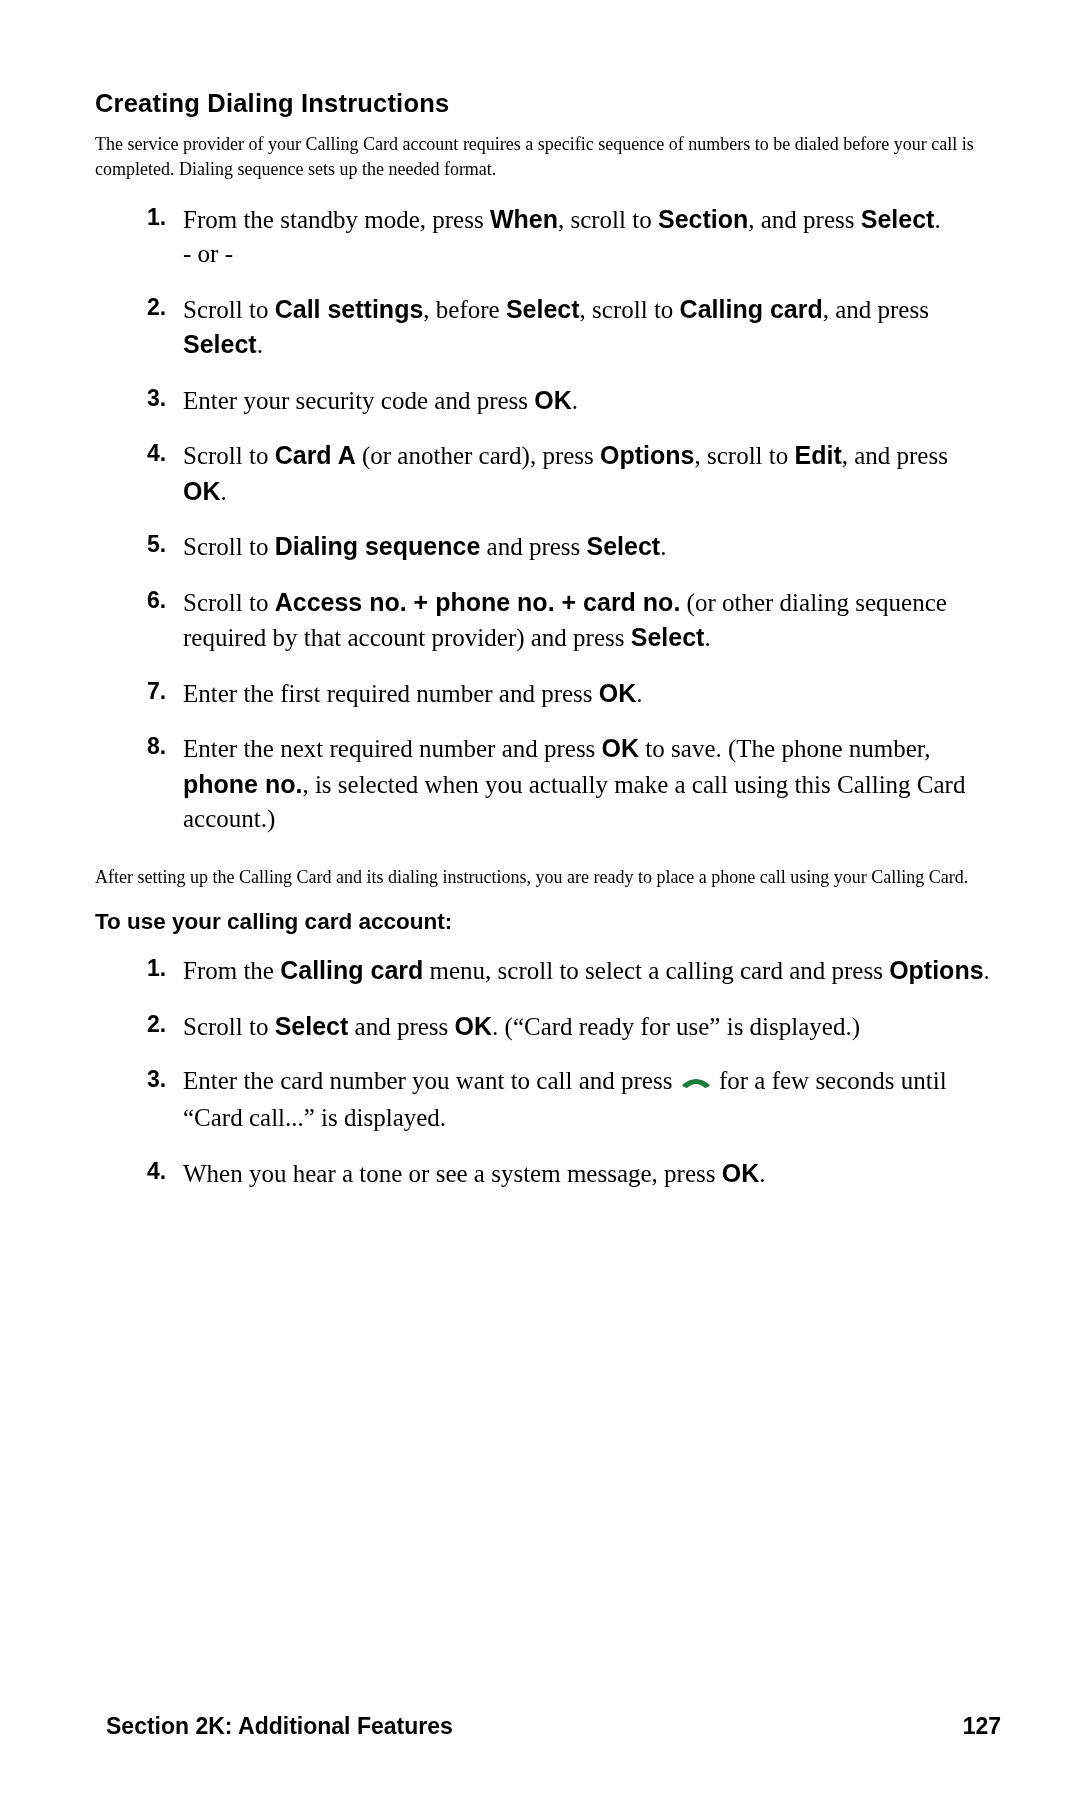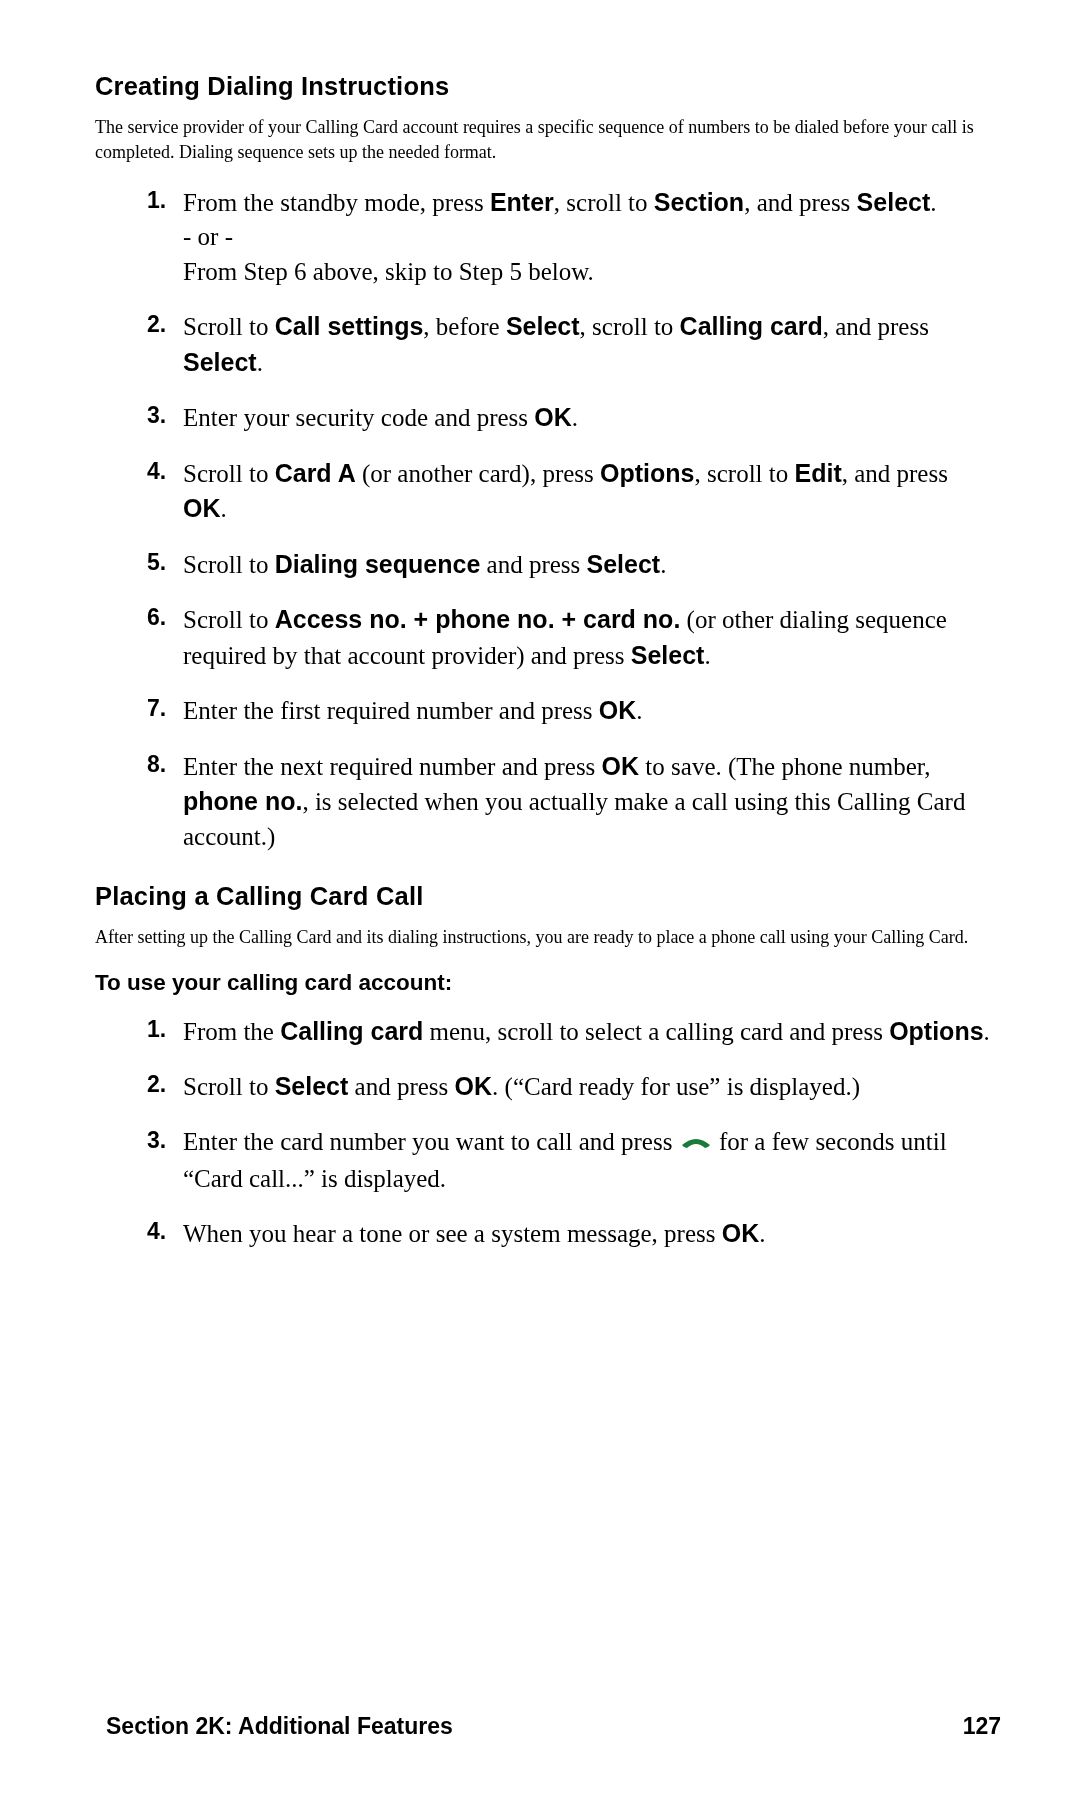--- a/index.html
+++ b/index.html
@@ -7,20 +7,21 @@
   body {
     width: 1080px;
     height: 1800px;
     background: #fff;
     font-family: Georgia, "Times New Roman", serif;
     color: #000;
     position: relative;
   }
   .page {
     padding: 72px 90px 0 95px;
+    margin-top: 17px;
   }
   h3.section-heading {
     font-family: Arial, Helvetica, sans-serif;
     font-weight: bold;
     font-size: 25.5px;
     margin: 0 0 14px 0;
     letter-spacing: 0.2px;
   }
   p.intro {
     font-size: 18px;
@@ -78,23 +79,22 @@
 <body>
 
 <div class="page">
 
   <h3 class="section-heading">Creating Dialing Instructions</h3>
   <p class="intro">The service provider of your Calling Card account requires a specific sequence of numbers to be dialed before your call is completed. Dialing sequence sets up the needed format.</p>
 
   <ol class="steps">
     <li>
       <span class="num">1.</span>
-      <span>From the standby mode, press </span><b class="ui">Enter</b><span>, scroll to </span><b class="ui">Section</b><span>, and press </span><b class="ui">Select</b><span>.</span><br>
+      <span>From the standby mode, press </span><b class="ui">When</b><span>, scroll to </span><b class="ui">Section</b><span>, and press </span><b class="ui">Select</b><span>.</span><br>
       <span>- or -</span><br>
-      <span>From Step 6 above, skip to Step 5 below.</span>
     </li>
     <li>
       <span class="num">2.</span>
       <span>Scroll to </span><b class="ui">Call settings</b><span>, before </span><b class="ui">Select</b><span>, scroll to </span><b class="ui">Calling card</b><span>, and press </span><b class="ui">Select</b><span>.</span>
     </li>
     <li>
       <span class="num">3.</span>
       <span>Enter your security code and press </span><b class="ui">OK</b><span>.</span>
     </li>
     <li>
@@ -112,21 +112,20 @@
     <li>
       <span class="num">7.</span>
       <span>Enter the first required number and press </span><b class="ui">OK</b><span>.</span>
     </li>
     <li>
       <span class="num">8.</span>
       <span>Enter the next required number and press </span><b class="ui">OK</b><span> to save. (The phone number, </span><b class="ui">phone no.</b><span>, is selected when you actually make a call using this Calling Card account.)</span>
     </li>
   </ol>
 
-  <h3 class="section-heading">Placing a Calling Card Call</h3>
   <p class="intro">After setting up the Calling Card and its dialing instructions, you are ready to place a phone call using your Calling Card.</p>
   <div class="subhead">To use your calling card account:</div>
 
   <ol class="steps">
     <li>
       <span class="num">1.</span>
       <span>From the </span><b class="ui">Calling card</b><span> menu, scroll to select a calling card and press </span><b class="ui">Options</b><span>.</span>
     </li>
     <li>
       <span class="num">2.</span>

